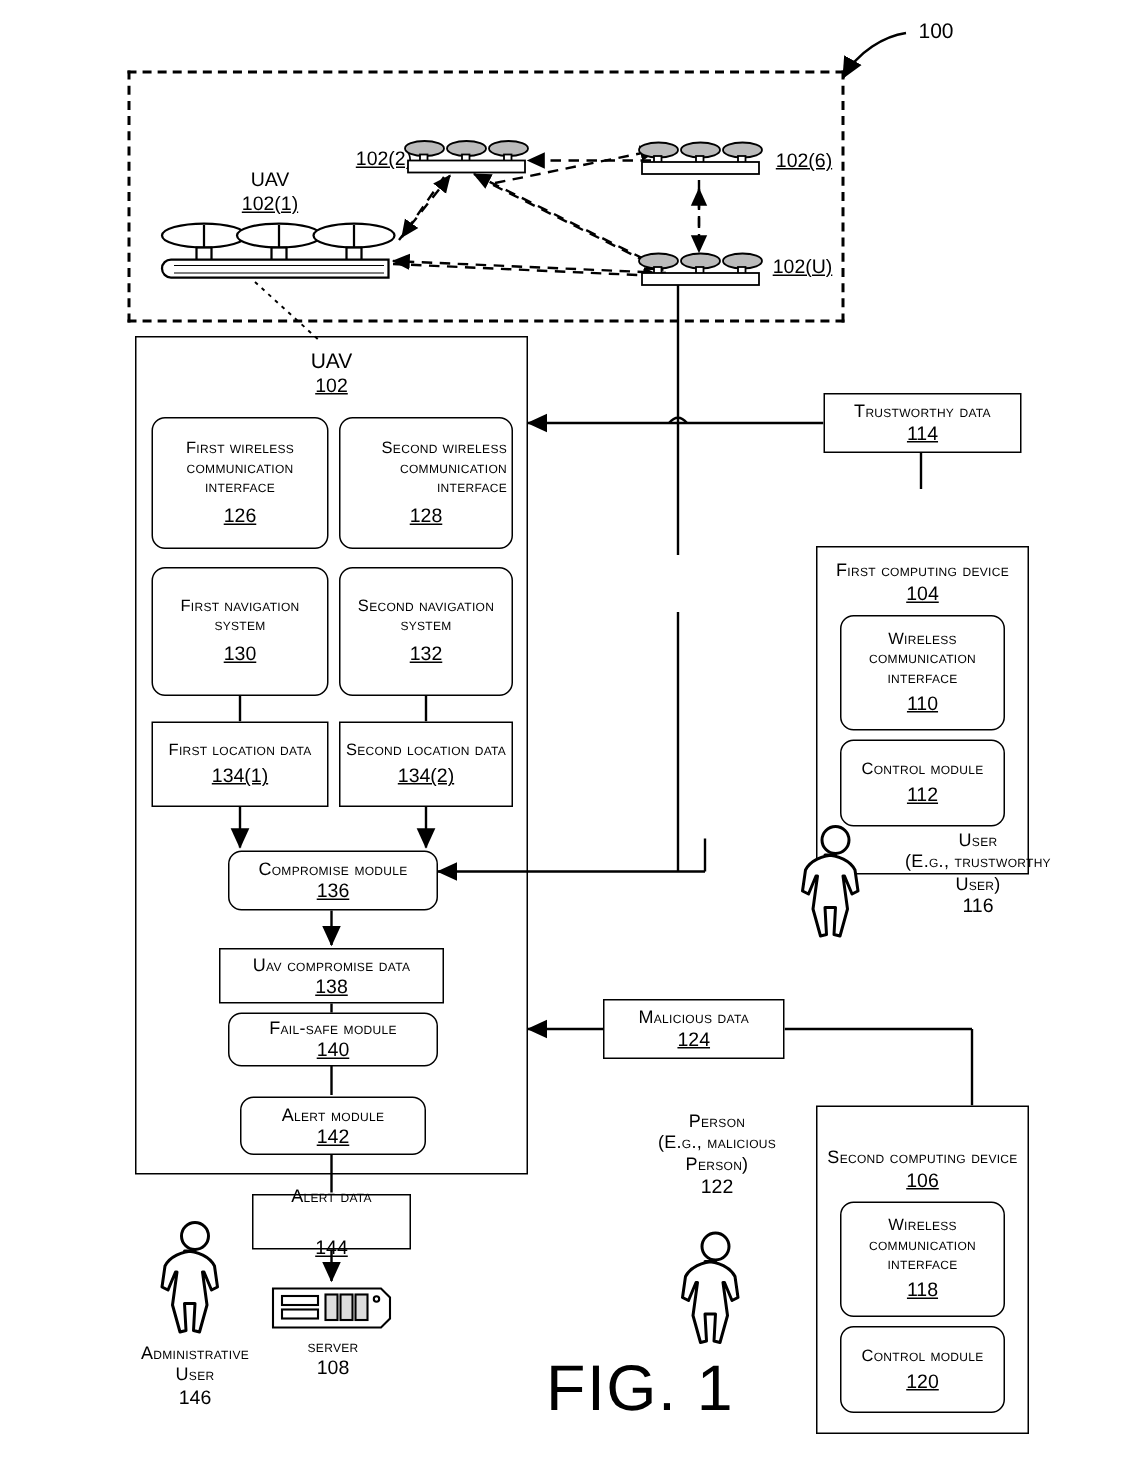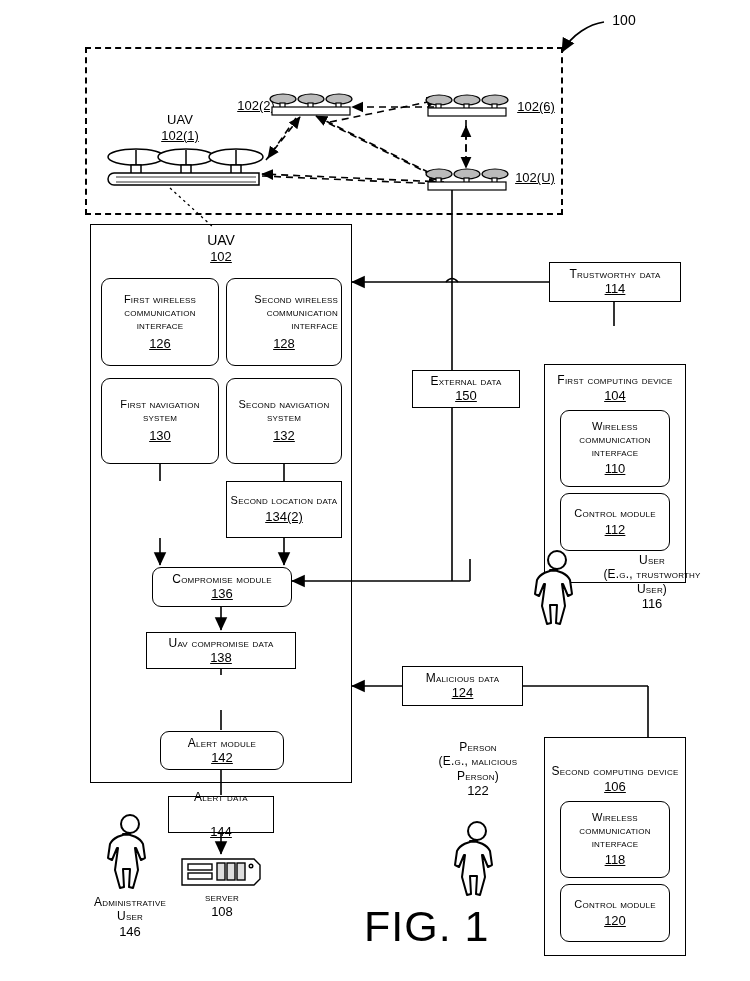--- a/index.html
+++ b/index.html
@@ -281,36 +281,44 @@
   <div class="node round t11" style="left:101px; top:378px; width:118px; height:86px;">
     <div class="sc">First navigation system</div>
     <div class="ref t13" style="margin-top:4px;">130</div>
   </div>
 
   <div class="node round t11" style="left:226px; top:378px; width:116px; height:86px;">
     <div class="sc">Second navigation system</div>
     <div class="ref t13" style="margin-top:4px;">132</div>
   </div>
 
+  <div class="node sharp t11" style="left:101px; top:481px; width:118px; height:57px;">
+    <div class="sc">First location data</div>
+    <div class="ref t13" style="margin-top:2px;">134(1)</div>
+  </div>
 
   <div class="node sharp t11" style="left:226px; top:481px; width:116px; height:57px;">
     <div class="sc">Second location data</div>
     <div class="ref t13" style="margin-top:2px;">134(2)</div>
   </div>
 
   <div class="node round t12" style="left:152px; top:567px; width:140px; height:40px;">
     <div class="sc">Compromise module</div>
     <div class="ref t13">136</div>
   </div>
 
   <div class="node sharp t12" style="left:146px; top:632px; width:150px; height:37px;">
     <div class="sc">UAV compromise data</div>
     <div class="ref t13">138</div>
   </div>
 
+  <div class="node round t12" style="left:152px; top:675px; width:140px; height:36px;">
+    <div class="sc">Fail-safe module</div>
+    <div class="ref t13">140</div>
+  </div>
 
   <div class="node round t12" style="left:160px; top:731px; width:124px; height:39px;">
     <div class="sc">Alert module</div>
     <div class="ref t13">142</div>
   </div>
 
   <div class="node sharp t12" style="left:168px; top:796px; width:106px; height:37px;gap:20px;">
     <div class="sc">Alert data</div>
     <div class="ref t13">144</div>
   </div>
@@ -338,24 +346,20 @@
       <path d="M26,21 c-9,0 -17,4 -20,10 l-2,14 4,2 5,-12 1,0 -3,22 5,18 4,-1 -1,-18 7,0 -1,18 4,1 5,-18 -3,-22 1,0 5,12 4,-2 -2,-14 c-3,-6 -11,-10 -20,-10 z"></path>
     </g>
   </svg>
 
   <div class="label t12" style="left:78px; top:895px; width:104px;">
     <div class="sc">Administrative</div>
     <div class="sc">user</div>
     <div class="refnum-plain">146</div>
   </div>
 
-  <div class="node sharp t12" style="left:412px; top:370px; width:108px; height:38px;">
-    <div class="sc">External Data</div>
-    <div class="ref t13">150</div>
-  </div>
 
   <div class="node sharp t12" style="left:549px; top:262px; width:132px; height:40px;">
     <div class="sc">Trustworthy data</div>
     <div class="ref t13">114</div>
   </div>
 
   <div class="node sharp t12" style="left:544px; top:326px; width:142px; height:219px; justify-content:flex-start; padding-top:8px;margin-top:38px;">
     <div class="sc" style="line-height:1.2;">First computing device</div>
     <div class="ref t13" style="margin-top:1px;">104</div>
 

